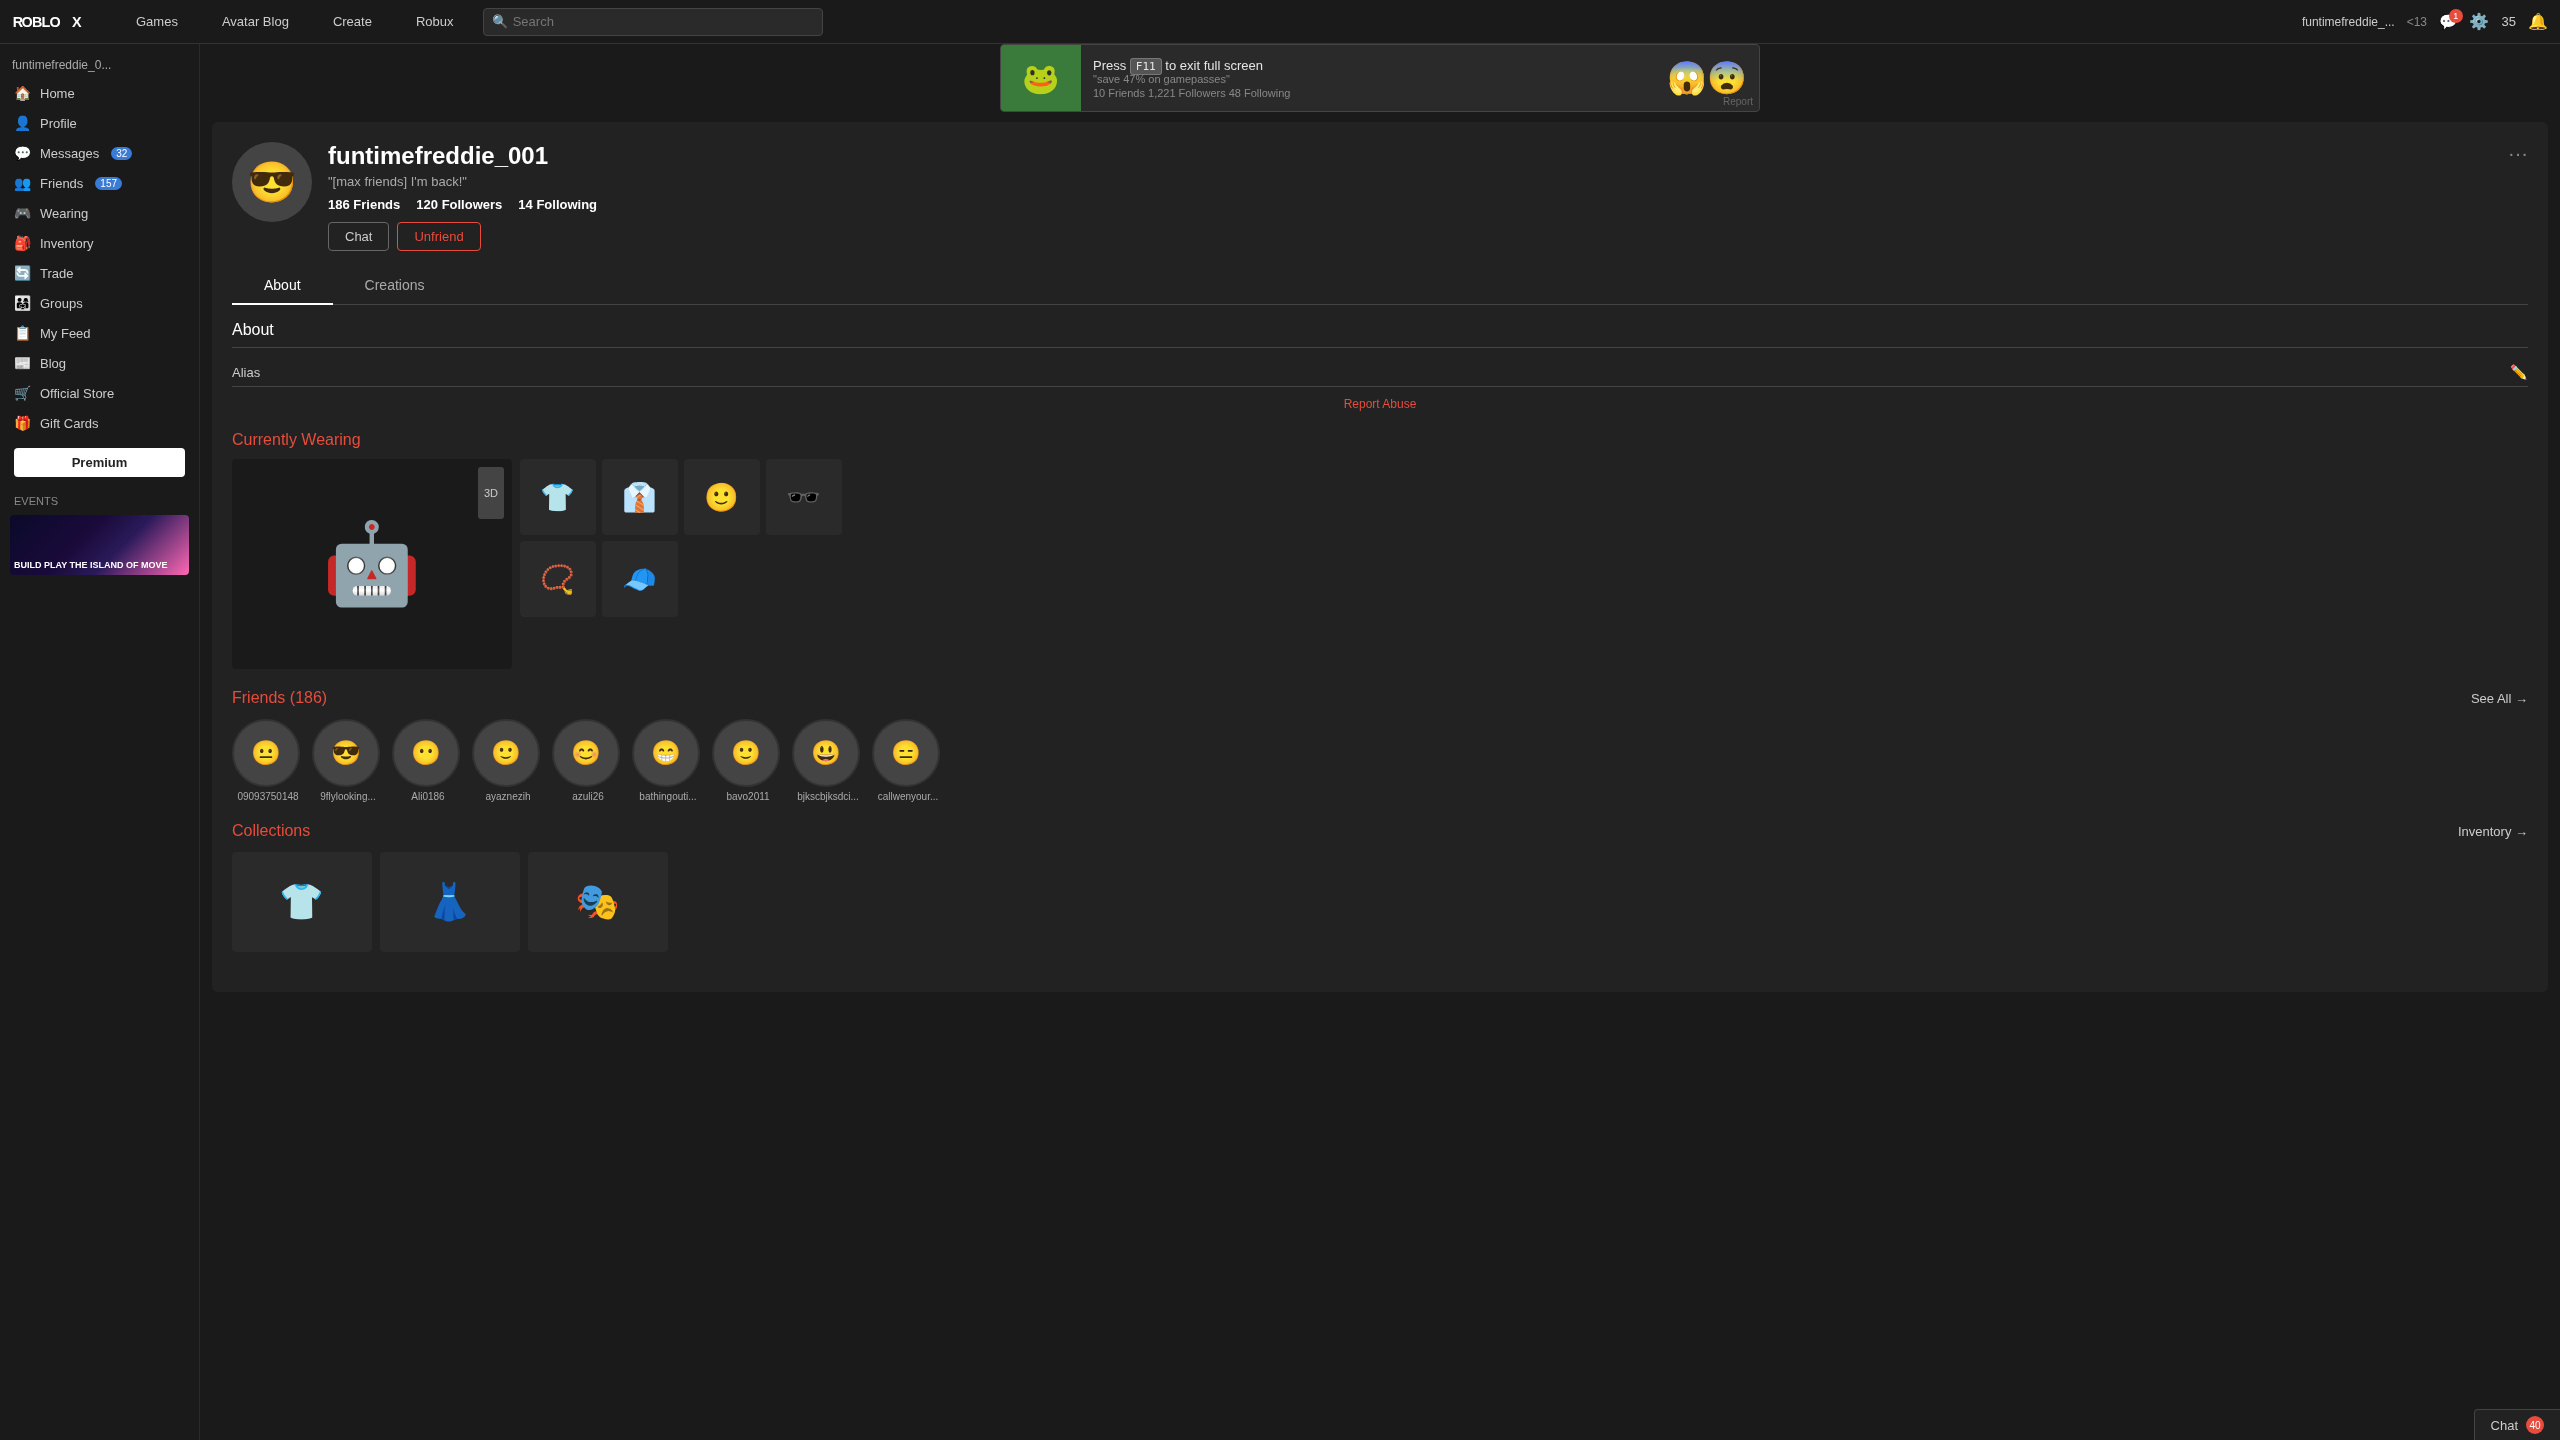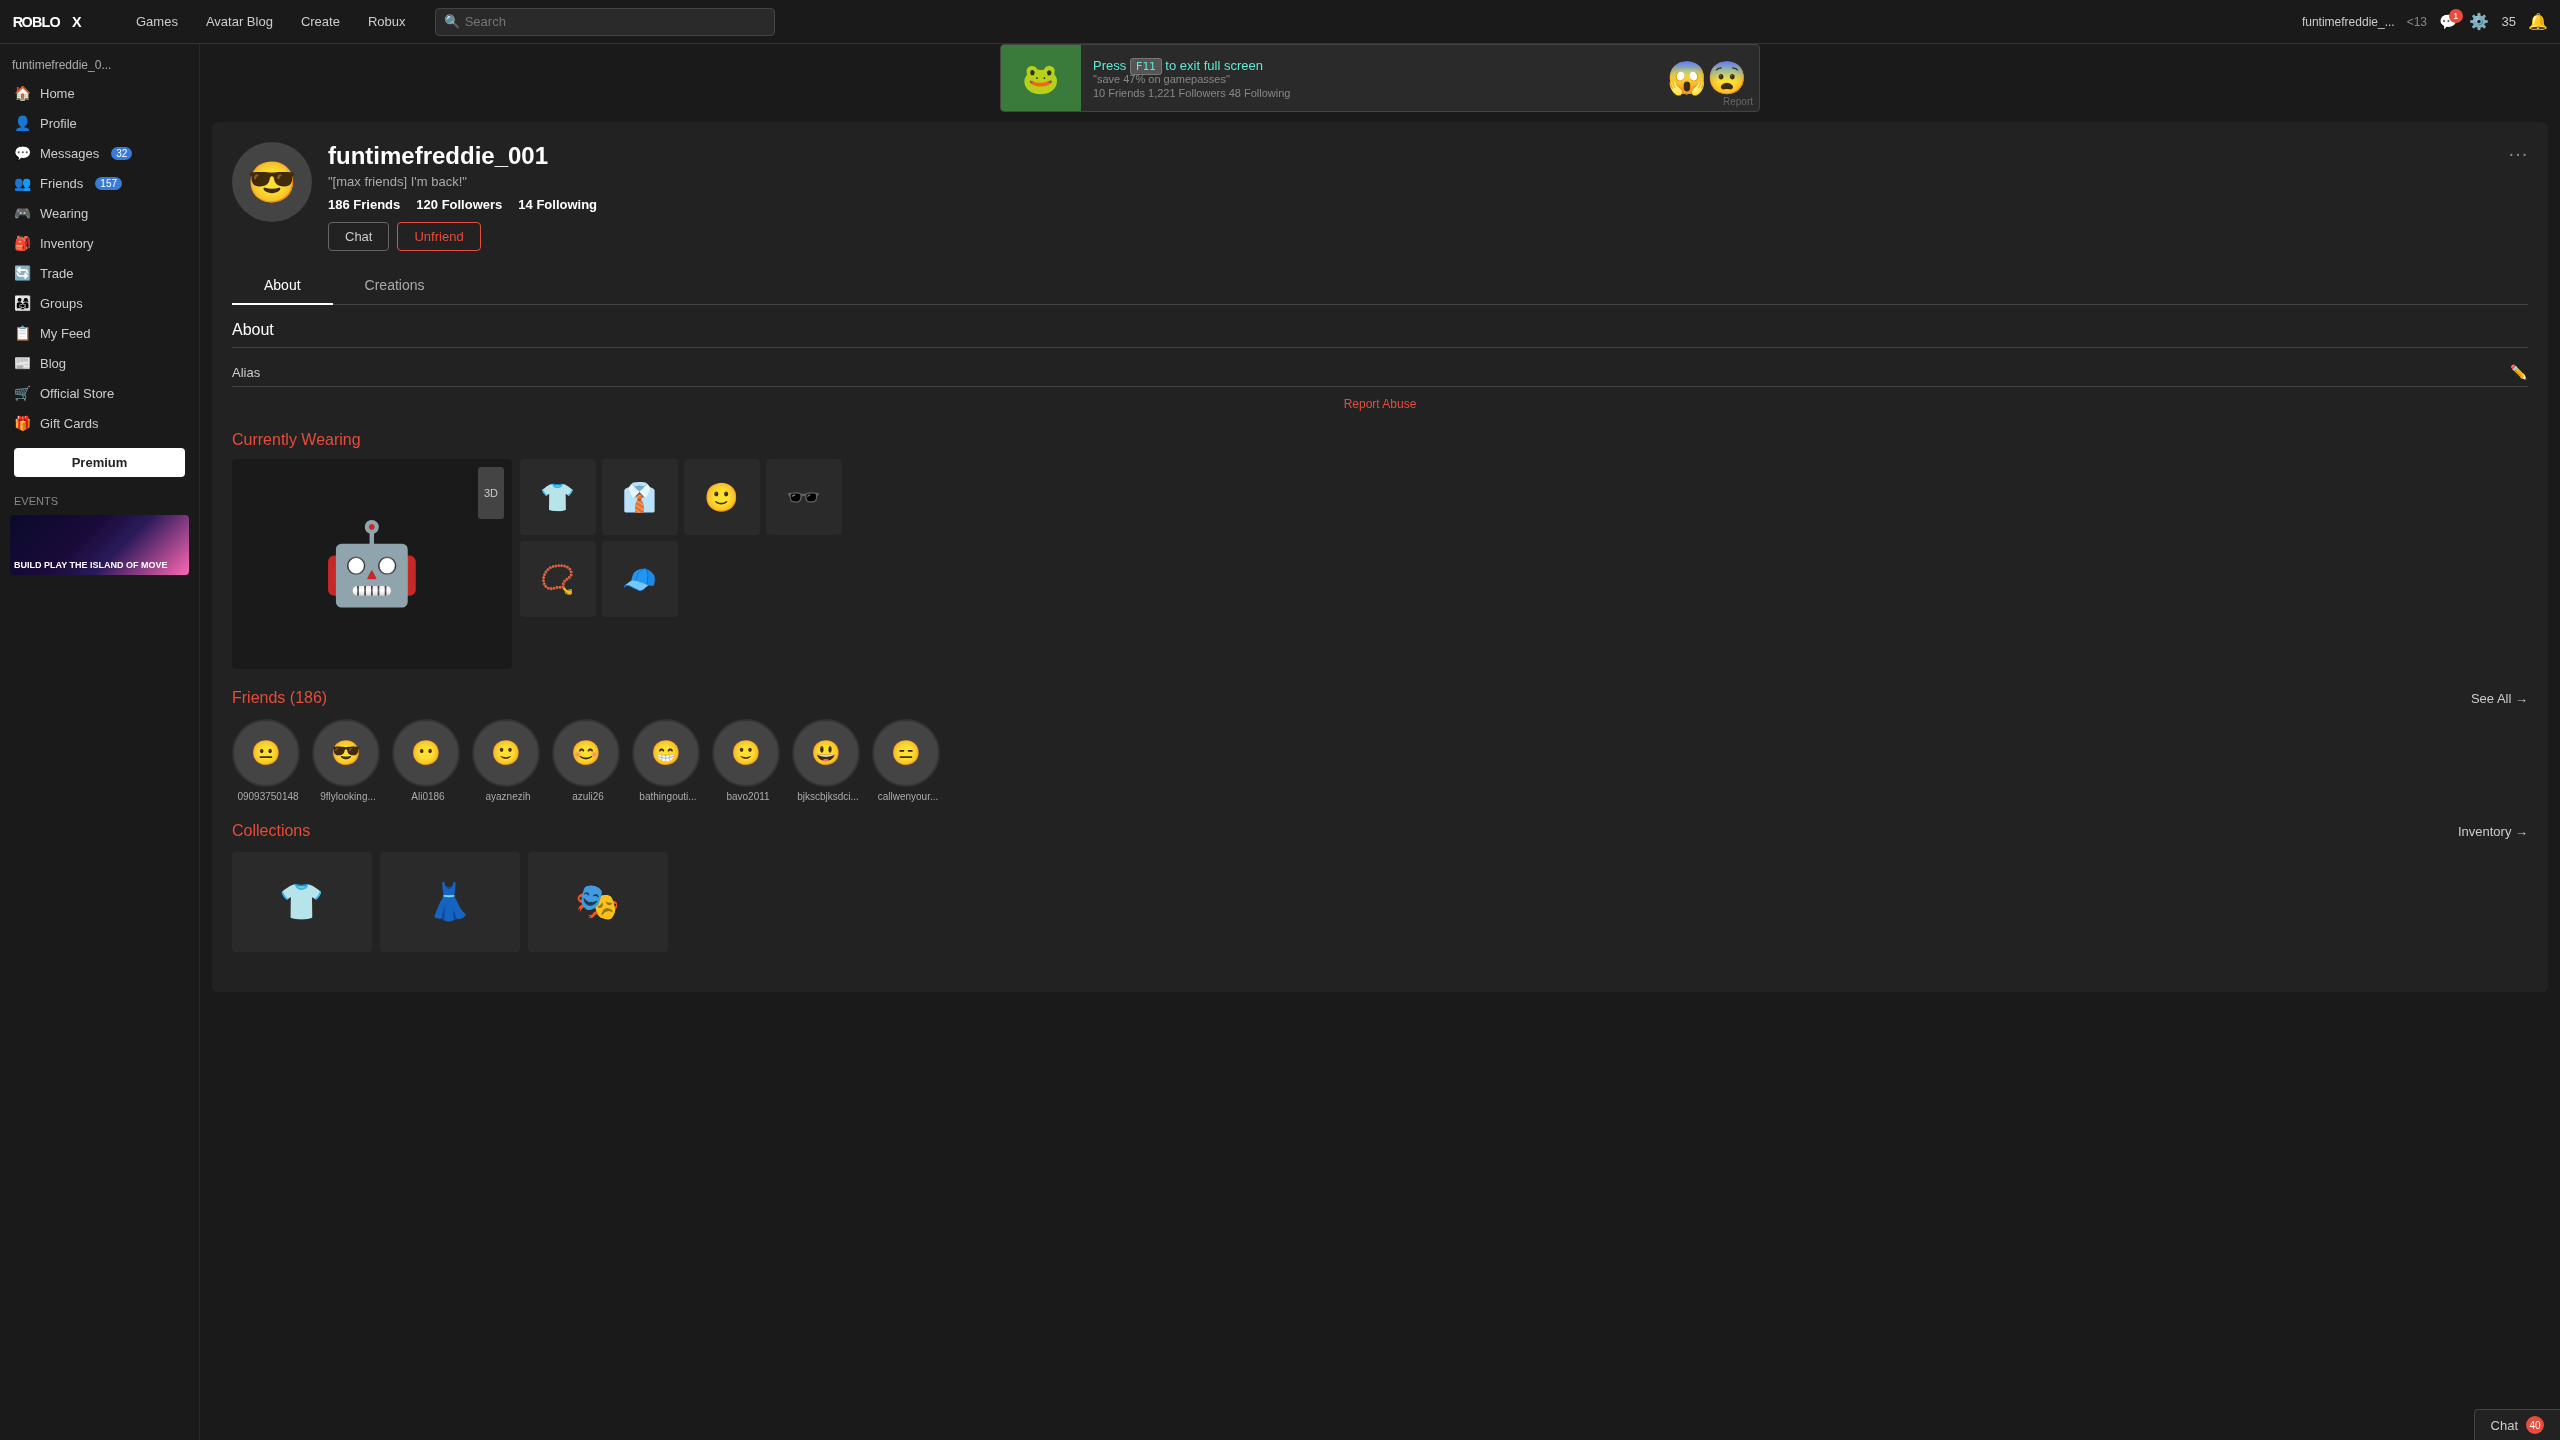--- a/index.html
+++ b/index.html
@@ -23,21 +23,21 @@
       position: fixed;
       top: 0; left: 0; right: 0;
       z-index: 100;
     }
     #topnav .logo {
       display: flex; align-items: center;
       margin-right: 20px;
     }
     #topnav .logo svg { width: 48px; height: 18px; }
     #topnav .nav-links {
-      display: flex; gap: 0; align-items: center; margin-right: 16px;
+      display: flex; gap: 16px; align-items: center; margin-right: 16px;
     }
     #topnav .nav-links a {
       color: #ccc; text-decoration: none; padding: 0 14px; font-size: 13px; line-height: 44px;
     }
     #topnav .search-box {
       flex: 1; max-width: 340px;
       background: #2a2a2a; border: 1px solid #444; border-radius: 4px;
       display: flex; align-items: center; padding: 0 8px; height: 28px;
     }
     #topnav .search-box input {
@@ -109,21 +109,21 @@
       display: flex; align-items: center; height: 68px;
       border: 1px solid #444;
     }
     .ad-banner .frog-area {
       width: 80px; height: 68px; background: #3a7a3a;
       display: flex; align-items: center; justify-content: center; font-size: 30px;
     }
     .ad-banner .ad-content {
       flex: 1; padding: 0 12px;
     }
-    .ad-banner .ad-title { font-size: 13px; color: #5eead4; }
+    .ad-banner .ad-title { font-size: 13px; color: #e5e5e5; }
     .ad-banner .ad-sub { font-size: 11px; color: #888; }
     .ad-banner .ad-stats { font-size: 11px; color: #888; margin-top: 2px; }
     .ad-banner .emoji-area { font-size: 32px; padding-right: 12px; }
     .ad-report { position: absolute; bottom: 4px; right: 6px; font-size: 10px; color: #666; cursor: pointer; }
 
     
     .profile-container {
       background: #222; border-radius: 6px; margin: 0 12px 10px; padding: 20px;
     }
     .profile-header {

